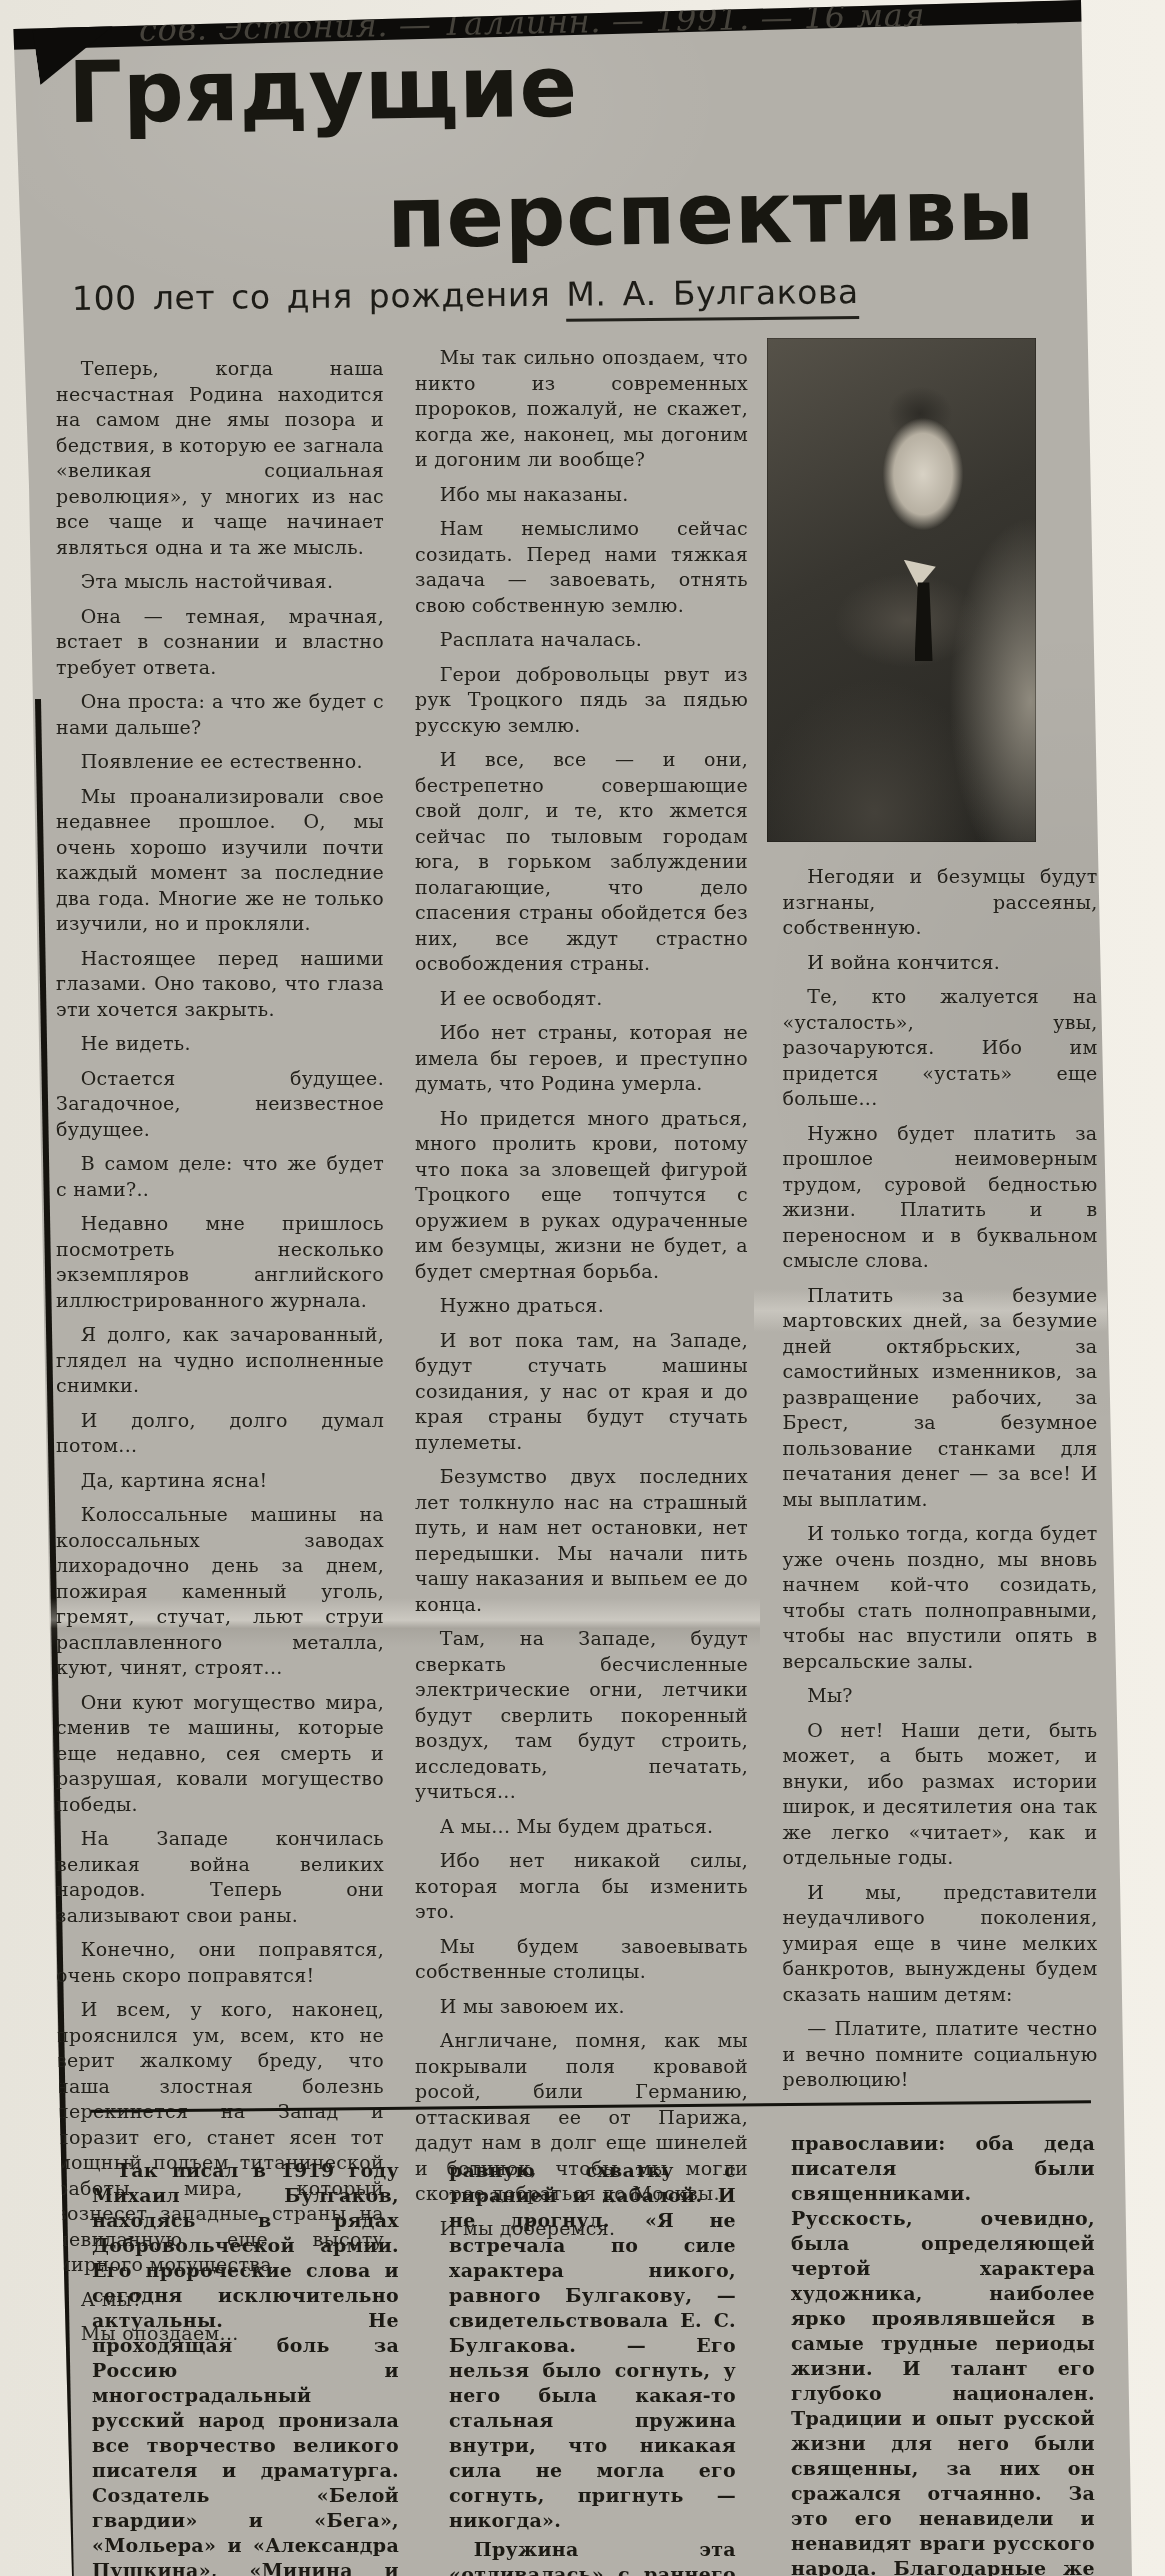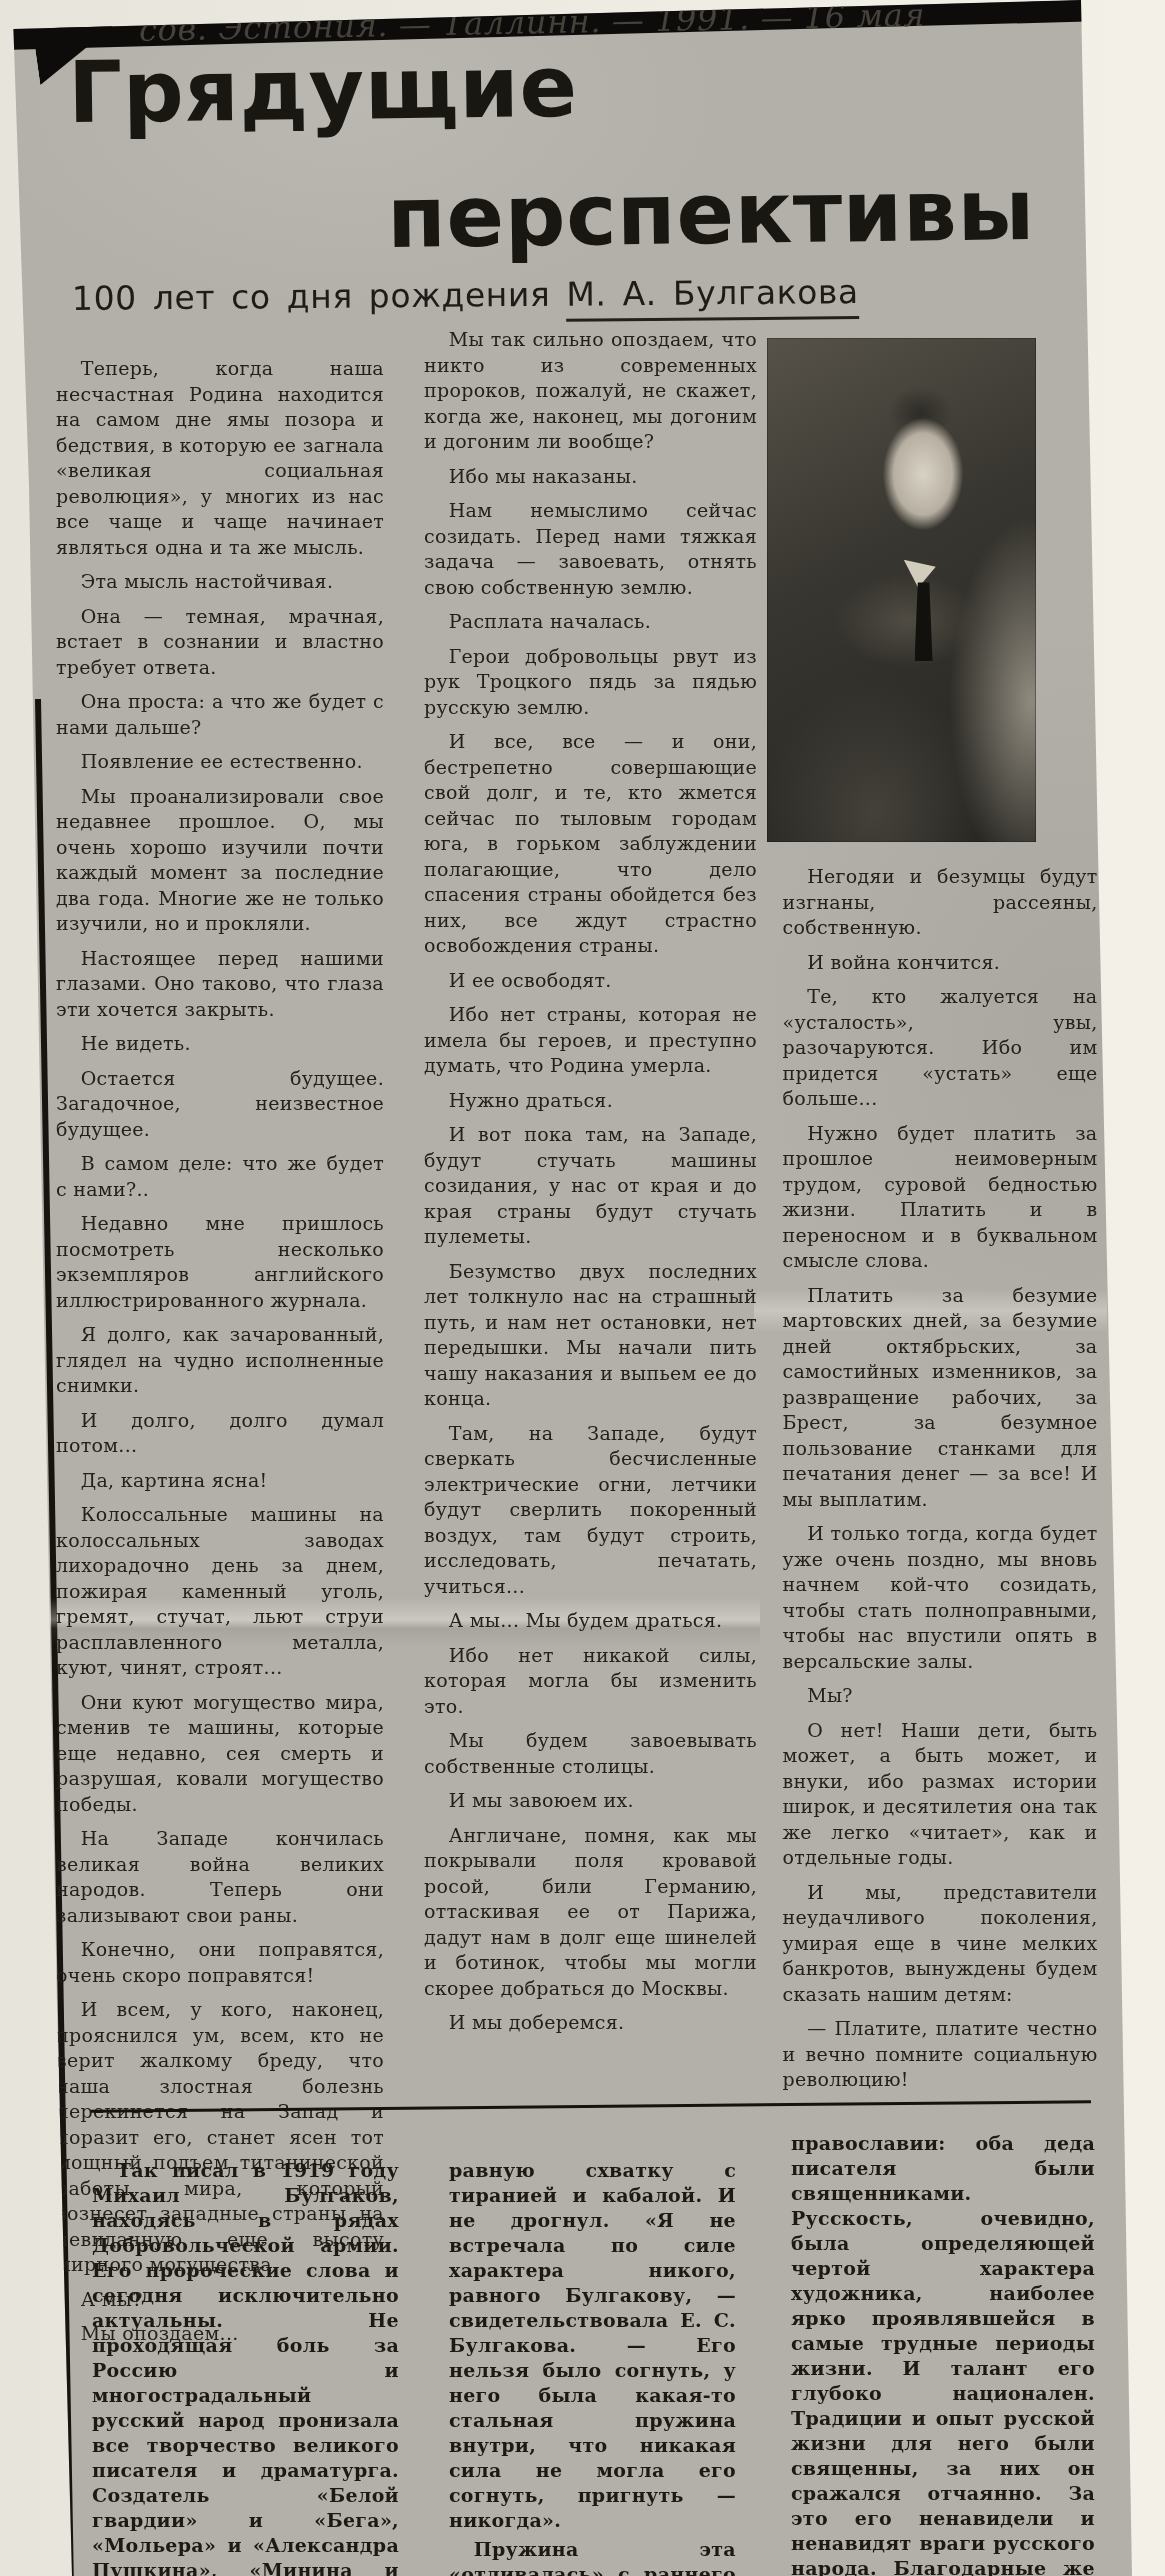--- a/index.html
+++ b/index.html
@@ -71,21 +71,21 @@
   }
   .subtitle .underlined { border-bottom: 3px solid #22211c; padding-bottom: 4.9px; }
   .col {
     position: absolute;
     font-size: 19px; line-height: 25.5px; letter-spacing: 0.3px;
     text-align: justify; color: #23211b;
   }
   .col .para { margin: 0 0 9px 0; text-indent: 1.3em; }
   .no-first-indent .para:first-child { text-indent: 0; }
   .col-1 { left: 56px;  top: 356px; width: 328px; }
-  .col-2 { left: 415px; top: 327px; width: 333px; margin-left: 9px; }
+  .col-2 { left: 415px; top: 345px; width: 333px; }
   .col-3 { left: 763px; top: 338px; width: 334px; }
   .col-3-text { margin: 22px 0 0 19.5px; width: 315px; }
   .photo {
     width: 269px; height: 504px; margin-left: 3.6px;
     background:
       radial-gradient(ellipse 56px 78px at 58% 27%, #d8d2c5 0%, #b7b0a2 52%, rgba(70,66,58,0) 72%),
       radial-gradient(ellipse 43px 36px at 57% 15%, #2e2c27 0%, rgba(46,44,39,0) 75%),
       radial-gradient(ellipse 103px 67px at 52% 56%, #504c44 0%, rgba(0,0,0,0) 70%),
       radial-gradient(ellipse 146px 170px at 40% 94%, #44413a 0%, rgba(0,0,0,0) 78%),
       radial-gradient(ellipse 116px 261px at 98% 72%, #8f8a7e 0%, rgba(0,0,0,0) 70%),
@@ -159,20 +159,21 @@
 
     <div class="col col-2">
         <p class="para">Мы так сильно опоздаем, что никто из современных пророков, пожалуй, не скажет, когда же, наконец, мы догоним и догоним ли вообще?</p>
         <p class="para">Ибо мы наказаны.</p>
         <p class="para">Нам немыслимо сейчас созидать. Перед нами тяжкая задача — завоевать, отнять свою собственную землю.</p>
         <p class="para">Расплата началась.</p>
         <p class="para">Герои добровольцы рвут из рук Троцкого пядь за пядью русскую землю.</p>
         <p class="para">И все, все — и они, бестрепетно совершающие свой долг, и те, кто жмется сейчас по тыловым городам юга, в горьком заблуждении полагающие, что дело спасения страны обойдется без них, все ждут страстно освобождения страны.</p>
         <p class="para">И ее освободят.</p>
         <p class="para">Ибо нет страны, которая не имела бы героев, и преступно думать, что Родина умерла.</p>
+        <p class="para">Но придется много драться, много пролить крови, потому что пока за зловещей фигурой Троцкого еще топчутся с оружием в руках одураченные им безумцы, жизни не будет, а будет смертная борьба.</p>
         <p class="para">Нужно драться.</p>
         <p class="para">И вот пока там, на Западе, будут стучать машины созидания, у нас от края и до края страны будут стучать пулеметы.</p>
         <p class="para">Безумство двух последних лет толкнуло нас на страшный путь, и нам нет остановки, нет передышки. Мы начали пить чашу наказания и выпьем ее до конца.</p>
         <p class="para">Там, на Западе, будут сверкать бесчисленные электрические огни, летчики будут сверлить покоренный воздух, там будут строить, исследовать, печатать, учиться...</p>
         <p class="para">А мы... Мы будем драться.</p>
         <p class="para">Ибо нет никакой силы, которая могла бы изменить это.</p>
         <p class="para">Мы будем завоевывать собственные столицы.</p>
         <p class="para">И мы завоюем их.</p>
         <p class="para">Англичане, помня, как мы покрывали поля кровавой росой, били Германию, оттаскивая ее от Парижа, дадут нам в долг еще шинелей и ботинок, чтобы мы могли скорее добраться до Москвы.</p>
         <p class="para">И мы доберемся.</p>

